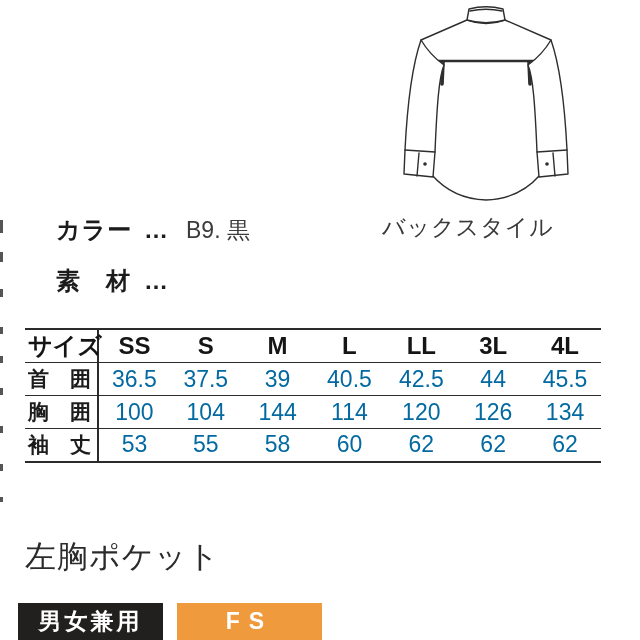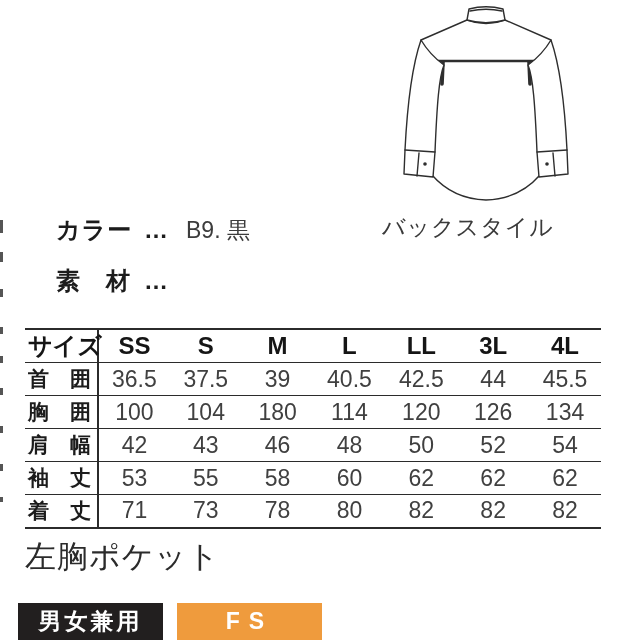--- a/index.html
+++ b/index.html
@@ -28,21 +28,21 @@
     position:absolute; left:25px; top:328px; width:576px;
     border-collapse:collapse; table-layout:fixed;
     border-top:2px solid #2b2b2b; border-bottom:2px solid #2b2b2b;
   }
   .size-table td, .size-table th { border-bottom:1.5px solid #2b2b2b; height:33px; padding:0; vertical-align:middle; }
   .size-table .lbl {
     width:73px; border-right:2px solid #2b2b2b; text-align:left;
     font-weight:bold; font-size:21px; color:#1c1c1c; padding-left:3px; white-space:nowrap;
   }
   .size-table .hdr th { font-weight:bold; font-size:24px; color:#151515; text-align:center; }
-  .size-table td.num { text-align:center; font-size:23px; color:#404040; font-weight:normal; }
+  .size-table td.num { text-align:center; font-size:23px; color:#0369a1; font-weight:normal; }
   
   .pocket-note { position:absolute; left:25px; top:536px; font-size:31px; color:#2b2b2b; letter-spacing:1px;font-family:Liberation Serif, serif; }
   .badge {
     position:absolute; top:603px; width:145px; height:37px;
     display:flex; align-items:center; justify-content:center;
     font-weight:bold; font-size:23px; color:#ffffff;
   }
   .badge-unisex { left:18px;  background:#221f1f; letter-spacing:3px; }
   .badge-fs     { left:177px; background:#ef9b3d; letter-spacing:9px; }
   
@@ -111,55 +111,35 @@
       <td class="num">39</td>
       <td class="num">40.5</td>
       <td class="num">42.5</td>
       <td class="num">44</td>
       <td class="num">45.5</td>
     </tr>
     <tr>
       <td class="lbl">胸　囲</td>
       <td class="num">100</td>
       <td class="num">104</td>
-      <td class="num">180</td>
+      <td class="num">144</td>
       <td class="num">114</td>
       <td class="num">120</td>
       <td class="num">126</td>
       <td class="num">134</td>
-    </tr>
-    <tr>
-      <td class="lbl">肩　幅</td>
-      <td class="num">42</td>
-      <td class="num">43</td>
-      <td class="num">46</td>
-      <td class="num">48</td>
-      <td class="num">50</td>
-      <td class="num">52</td>
-      <td class="num">54</td>
     </tr>
     <tr>
       <td class="lbl">袖　丈</td>
       <td class="num">53</td>
       <td class="num">55</td>
       <td class="num">58</td>
       <td class="num">60</td>
       <td class="num">62</td>
       <td class="num">62</td>
       <td class="num">62</td>
-    </tr>
-    <tr>
-      <td class="lbl">着　丈</td>
-      <td class="num">71</td>
-      <td class="num">73</td>
-      <td class="num">78</td>
-      <td class="num">80</td>
-      <td class="num">82</td>
-      <td class="num">82</td>
-      <td class="num">82</td>
     </tr>
   </tbody>
     </table>
 
   <div class="pocket-note">左胸ポケット</div>
 
   <div class="badge badge-unisex">男女兼用</div>
   <div class="badge badge-fs">FS</div>
 
   <div class="artifacts">

